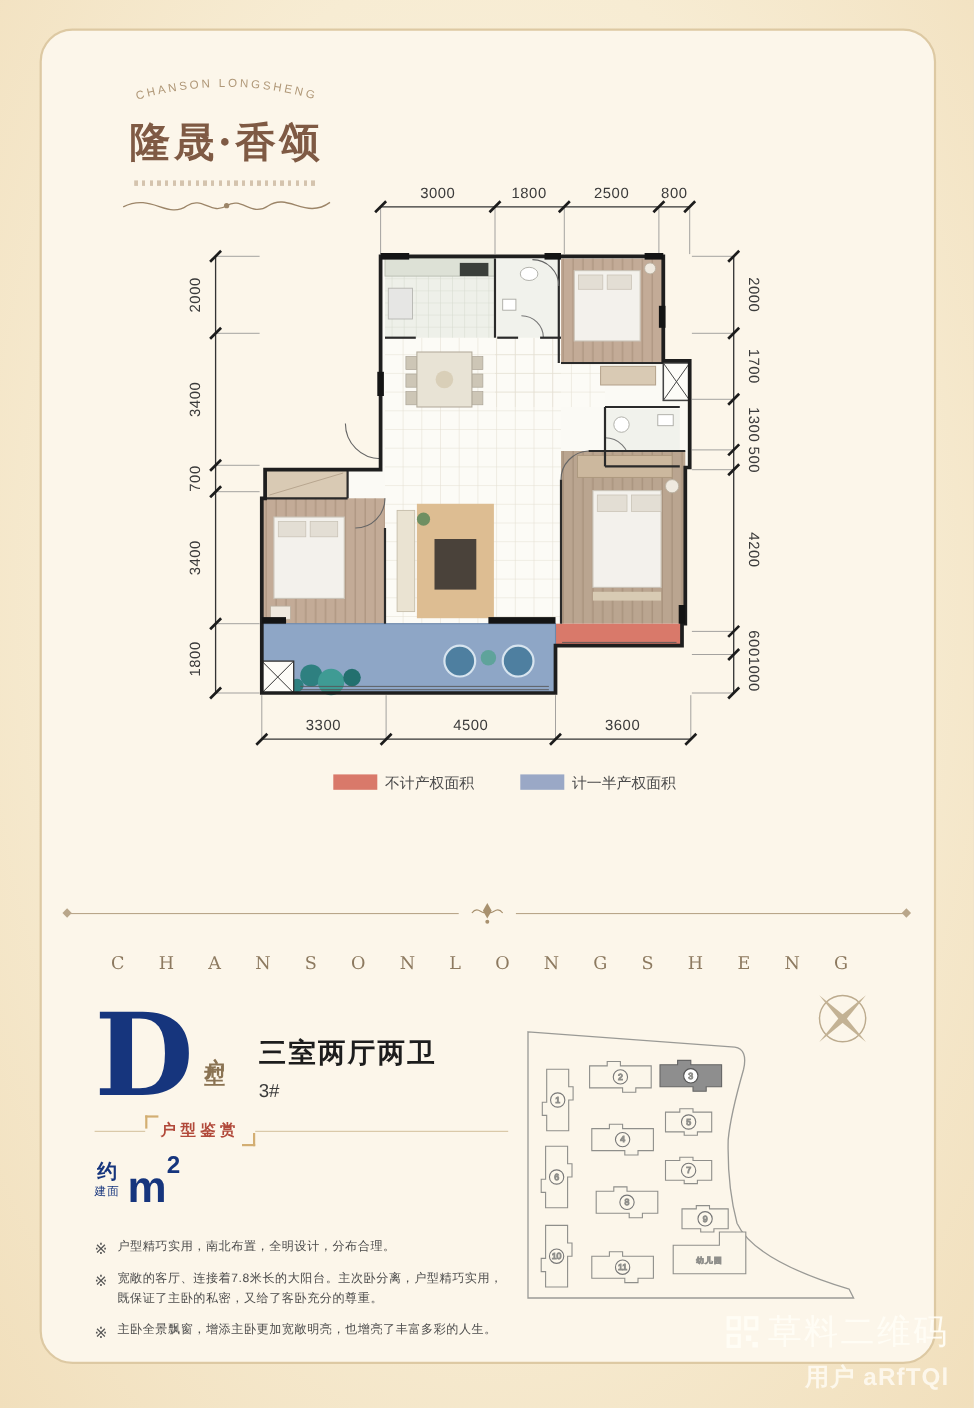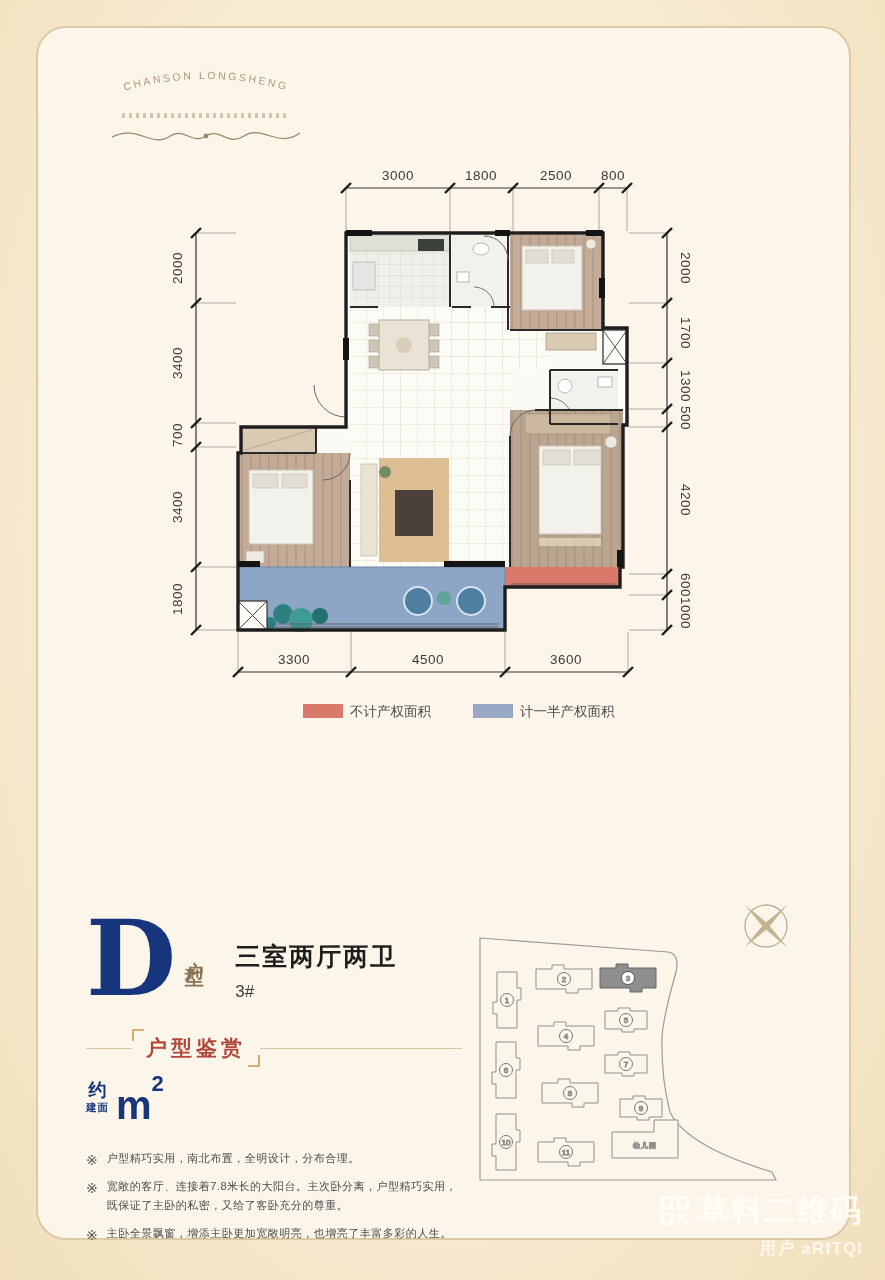--- a/index.html
+++ b/index.html
@@ -26,69 +26,70 @@
   #divider .endcap{width:6px;height:6px;background:#b9a68a;transform:rotate(45deg);}
   #divider .brand-spaced{margin-top:24px;font-family:"DejaVu Serif","Liberation Serif",serif;
       font-size:16px;letter-spacing:13px;color:#8d7a60;}
   
   #unit{position:absolute;left:86px;top:916px;width:376px;}
   .row1{display:flex;align-items:flex-start;}
   .bigD{font-family:"DejaVu Serif","Liberation Serif",serif;font-size:104px;line-height:.82;
         font-weight:bold;color:#16357d;}
   .vlab{writing-mode:vertical-rl;font-size:19px;font-weight:bold;color:#8a7353;
         letter-spacing:7px;margin:30px 0 0 5px;}
-  .r1txt{margin:24px 0 15px 28px;}
+  .r1txt{margin:24px 0 0 28px;}
   .layoutname{font-size:25px;font-weight:800;color:#1d1d1d;letter-spacing:2px;}
   .bno{margin-top:9px;font-size:17px;color:#3a3a3a;}
   .sectionrow{display:flex;align-items:center;margin-top:12px;}
   .sline{height:1px;background:#d6c5a2;}
   .sline.l{width:46px;} .sline.r{flex:1;}
-  .seclabel{position:relative;padding:5px 14px;font-size:21px;font-weight:bold;
+  .seclabel{position:relative;padding:5px 14px;font-size:14px;font-weight:bold;
             color:#b1493a;letter-spacing:4px;}
   .seclabel .tl{position:absolute;left:0;top:0;width:10px;height:10px;
             border-left:2px solid #d3ae72;border-top:2px solid #d3ae72;}
   .seclabel .br{position:absolute;right:0;bottom:0;width:10px;height:10px;
             border-right:2px solid #d3ae72;border-bottom:2px solid #d3ae72;}
   .arearow{display:flex;align-items:flex-end;margin-top:14px;}
   .areastack{margin:0 7px 8px 0;text-align:center;}
   .approx{font-size:18px;font-weight:bold;color:#16357d;line-height:1;}
-  .aprefix{font-size:10.5px;color:#16357d;letter-spacing:1px;margin-top:2px;font-weight:bold;}
+  .aprefix{font-size:10.5px;color:#16357d;letter-spacing:1px;margin-top:2px;}
   .avalue{font-size:64px;font-weight:800;color:#16357d;line-height:.78;letter-spacing:1px;}
   .aunit{font-size:40px;font-weight:700;color:#16357d;line-height:.9;}
   .asup{font-size:22px;font-weight:700;color:#16357d;position:relative;top:-26px;}
   #features{margin-top:26px;}
   .feat{display:flex;gap:9px;margin-bottom:9px;}
   .fmark{flex:0 0 auto;font-size:14px;color:#555;margin-top:3px;}
   .ftext{font-size:11px;color:#4c4c4c;line-height:1.72;letter-spacing:.5px;}
   
   #siteplan{position:absolute;left:460px;top:886px;}
   .bnum{font-size:8px;fill:#444;}
   .kg{font-size:7px;fill:#555;letter-spacing:1px;}
   
   #watermark{position:absolute;right:22px;top:1190px;text-align:right;}
   #watermark .l1{display:flex;align-items:center;justify-content:flex-end;gap:8px;
-      font-size:31px;font-weight:700;letter-spacing:2px;color:rgba(255,253,246,.95);}
-  #watermark .l2{margin-top:5px;font-size:17px;font-weight:700;letter-spacing:1px;
+      font-size:31px;font-weight:400;letter-spacing:2px;color:rgba(255,253,246,.95);}
+  #watermark .l2{margin-top:5px;font-size:22px;font-weight:700;letter-spacing:1px;
       color:rgba(255,253,246,.8);}
 </style>
 </head>
 <body>
 
 <div id="stage">
   <div id="panel"></div>
 
   <div id="logo">
     <svg width="252" height="42" viewBox="0 0 252 42">
       <defs>
           <path id="arcp" d="M22,40 Q126,2 230,40"></path>
         </defs>
       <text font-size="10.5" letter-spacing="2.5" fill="#b09878">
         <textPath href="#arcp" startOffset="50%" text-anchor="middle">CHANSON LONGSHENG</textPath>
       </text>
     </svg>
+    <div class="cn">隆晟·香颂</div>
     <div class="tagline"></div>
     <svg width="204" height="26" viewBox="0 0 204 26">
       <path d="M8,14 C34,1 48,26 66,13 C80,4 88,22 102,13 C116,4 124,24 140,13 C158,1 174,26 196,10" stroke="#9c8568" stroke-width="1.2" fill="none"></path>
       <circle cx="102" cy="13" r="2.4" fill="#9c8568"></circle>
     </svg>
   </div>
 
   <div id="planwrap">
   <svg width="630" height="612" viewBox="0 0 630 612">
     <defs>
@@ -359,20 +360,34 @@
 
       <g stroke="#555" stroke-width=".8">
         <line x1="60" y1="407" x2="286" y2="407"></line>
         <line x1="60" y1="404" x2="286" y2="404"></line>
         <line x1="298" y1="364" x2="402" y2="364"></line>
       </g>
     </g>
   </svg>
   </div>
 
+  <div id="divider">
+    <div class="linerow">
+      <span class="endcap"></span>
+      <span class="hline"></span>
+      <svg width="40" height="24" viewBox="0 0 40 24" style="margin:0 6px;">
+        <path d="M20,3 L24,10 L20,17 L16,10 Z" fill="#a8916f"></path>
+        <path d="M6,12 C12,4 16,16 20,10 M34,12 C28,4 24,16 20,10" stroke="#a8916f" stroke-width="1.1" fill="none"></path>
+        <circle cx="20" cy="20" r="1.8" fill="#a8916f"></circle>
+      </svg>
+      <span class="hline"></span>
+      <span class="endcap"></span>
+    </div>
+    <div class="brand-spaced">C H A N S O N L O N G S H E N G</div>
+  </div>
 
   <div id="unit">
     <div class="row1">
       <span class="bigD">D</span>
       <span class="vlab">户型</span>
       <div class="r1txt">
         <div class="layoutname">三室两厅两卫</div>
         <div class="bno">3#</div>
       </div>
     </div>

